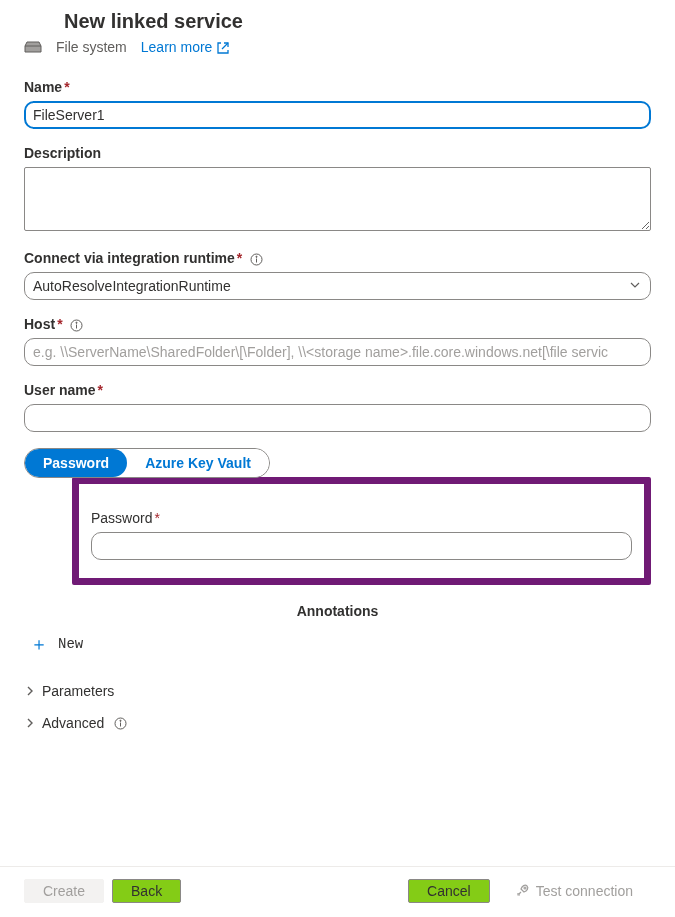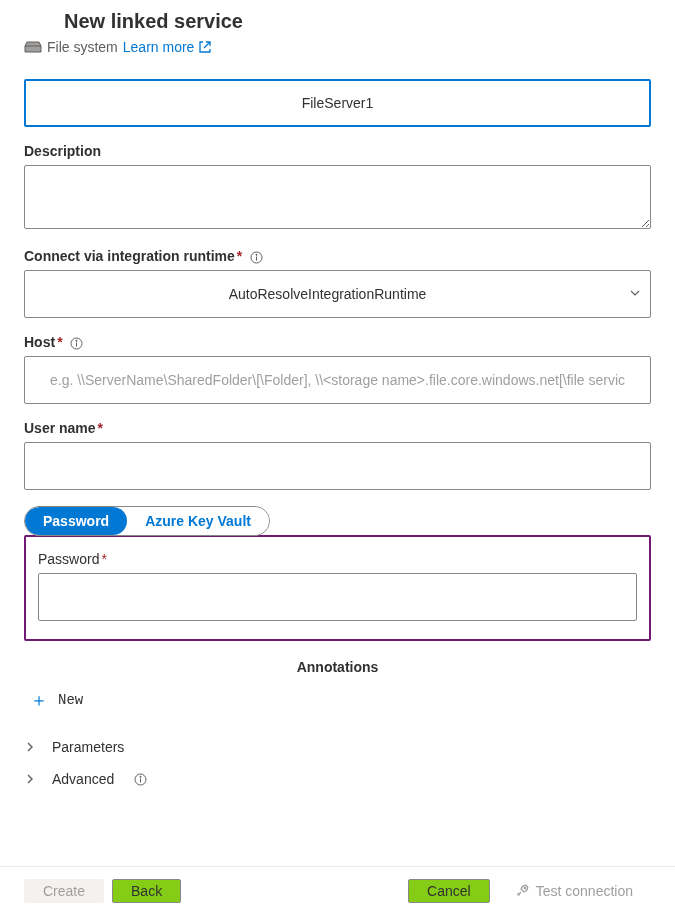--- a/index.html
+++ b/index.html
@@ -16,30 +16,30 @@
     .header-title {
       font-size: 20px;
       font-weight: 600;
       color: #323130;
       margin-bottom: 6px;
       margin-left: 40px;
     }
     .subheader {
       display: flex;
       align-items: center;
-      gap: 5px;
+      gap: 14px;
       margin-bottom: 24px;
     }
     .fs-icon svg { display: block; }
     .subheader-text { color: #605e5c; font-size: 14px; }
     .learn-more {
       color: #0078d4;
       text-decoration: none;
       display: inline-flex;
-      align-items: center;
+      align-items: flex-end;
       gap: 4px;
       cursor: pointer;
     }
     .learn-more svg { stroke: #0078d4; }
     .form-group { margin-bottom: 16px; }
     .form-label {
       display: block;
       font-size: 14px;
       font-weight: 600;
       color: #323130;
@@ -47,30 +47,29 @@
     }
     .required { color: #a4262c; margin-left: 2px; }
     .info-icon {
       display: inline-flex;
       vertical-align: middle;
       margin-left: 4px;
       color: #605e5c;
     }
     .text-input, .select-input {
       width: 100%;
-      height: 48px;
+      height: 28px;
       padding: 4px 8px;
       font-size: 14px;
       font-family: inherit;
       border: 1px solid #8a8886;
-      border-radius: 2px;
+      border-radius: 10px;
       background: #fff;
       color: #323130;
       outline: none;
-      text-align: center;
     }
     .text-input.focused {
       border: 2px solid #0078d4;
       padding: 3px 7px;
     }
     .text-input::placeholder { color: #a19f9d; }
     .textarea-input {
       width: 100%;
       height: 64px;
       padding: 6px 8px;
@@ -108,24 +107,25 @@
       background: #fff;
       color: #0078d4;
       border: none;
       border-radius: 16px;
     }
     .pill-tab.active {
       background: #0078d4;
       color: #fff;
     }
     .tab-panel {
-      border: 2px solid #701a75;
+      border: 7px solid #701a75;
       border-radius: 2px;
-      padding: 14px 12px 18px 12px;
+      padding: 26px 12px 18px 12px;
       margin-top: -1px;
+      margin-left: 48px;
     }
     .tab-panel .form-label { font-weight: 400; }
     .section-heading {
       font-size: 14px;
       font-weight: 600;
       margin-top: 18px;
       margin-bottom: 12px;
       text-align: center;
     }
     .add-new {
@@ -135,21 +135,21 @@
       color: #0078d4;
       cursor: pointer;
       padding: 4px 6px;
       font-size: 14px;
     }
     .add-new .plus { font-size: 18px; line-height: 1; }
     .add-new-label { color: #323130; font-family: Liberation Mono, monospace; }
     .expander {
       display: flex;
       align-items: center;
-      gap: 16px;
+      gap: 6px;
       cursor: pointer;
       padding: 8px 0;
       font-size: 14px;
       color: #323130;
     }
     .expander .chev { color: #605e5c; display: inline-flex; }
     .footer {
       position: absolute;
       left: 0; right: 0; bottom: 0;
       padding: 12px 24px 14px 24px;
@@ -208,20 +208,23 @@
     <span>Learn more</span>
     <svg width="14" height="14" viewBox="0 0 14 14" fill="none" stroke-width="1.3">
         <path d="M5 2 H2 V12 H12 V9"></path>
         <path d="M8 2 H12 V6"></path>
         <path d="M12 2 L6 8"></path>
       </svg>
   </a>
 </div>
 
 <div class="form-group">
+  <label class="form-label">
+    <span>Name</span><span class="required">*</span>
+  </label>
   <input class="text-input focused" type="text" value="FileServer1" style="">
 </div>
 
 <div class="form-group">
   <label class="form-label">Description</label>
   <textarea class="textarea-input" style=""></textarea>
 </div>
 
 <div class="form-group">
   <label class="form-label">

